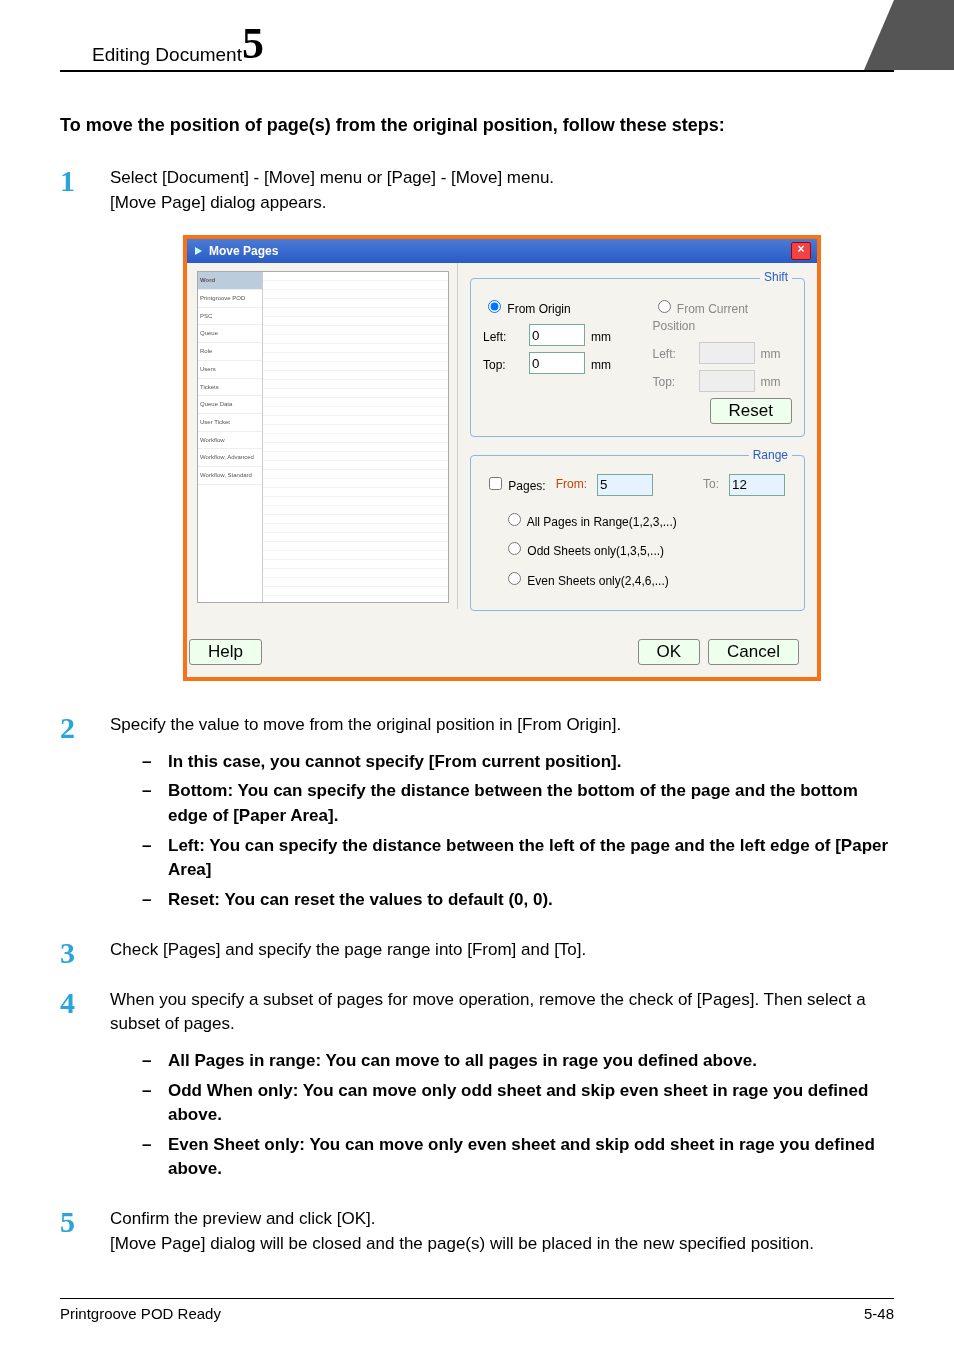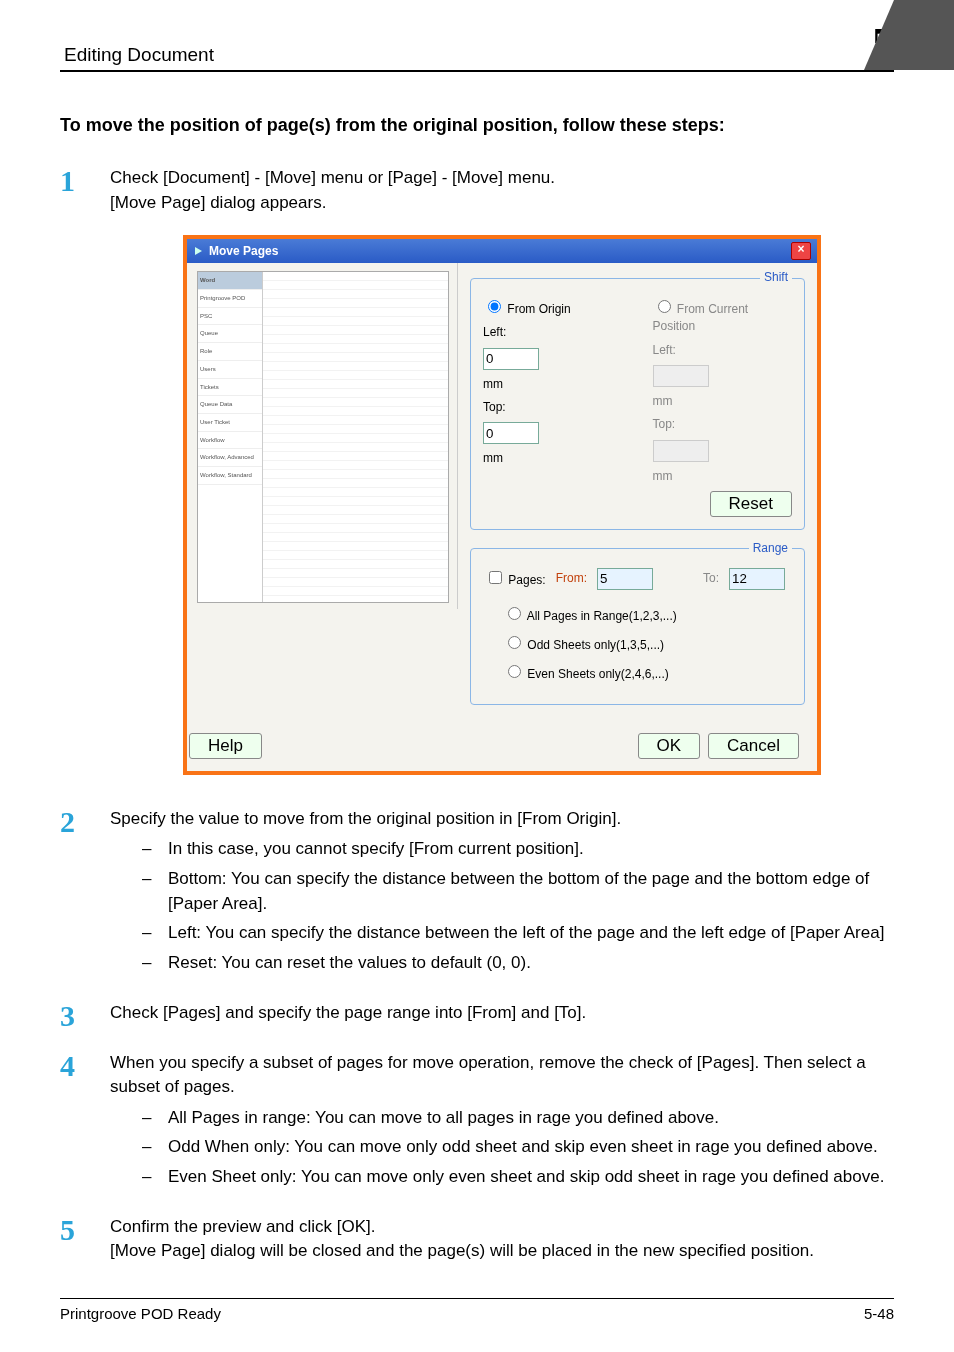--- a/index.html
+++ b/index.html
@@ -1,28 +1,28 @@
 <!DOCTYPE html>
 <html><head>
 <meta charset="utf-8">
 <style>
   html,body{margin:0;padding:0;background:#fff;font-family:Arial,Helvetica,sans-serif;color:#000;}
   .page{width:954px;min-height:1352px;margin:0 auto;position:relative;}
-  .header{display:flex;align-items:flex-end;justify-content:space-between;padding:22px 60px 4px 64px;}
+  .header{display:flex;align-items:flex-end;justify-content:flex-start;padding:22px 60px 4px 92px;}
   .header-title{font-size:19px;}
   .chapnum{font-family:Georgia,'Times New Roman',serif;font-weight:bold;font-size:44px;line-height:1;}
   .headline{border-top:2px solid #000;margin:0 60px;}
   .corner-tab{position:absolute;right:0;top:0;width:60px;height:70px;background:#555;}
   .corner-tab::after{content:"";position:absolute;left:-30px;bottom:0;width:0;height:0;border-right:30px solid #555;border-top:70px solid transparent;}
   .content{padding:40px 60px 0 110px;font-size:17px;line-height:1.45;}
   .section-title{font-weight:bold;margin:0 0 28px -50px;font-size:18px;}
   .step{display:flex;margin-bottom:20px;}
   .stepnum{font-family:Georgia,'Times New Roman',serif;font-size:30px;font-weight:bold;color:#2aa4d9;width:50px;margin-left:-50px;line-height:1;}
   .stepbody{flex:1;}
-  ul.dash{list-style:none;padding:0;margin:6px 0 0 32px;}
+  ul.dash{list-style:none;padding:0;margin:12px 0 0 32px;font-weight:bold;}
   ul.dash>li{text-indent:-26px;padding-left:26px;margin-bottom:5px;}
   ul.dash>li::before{content:"–";display:inline-block;width:26px;text-indent:0;}
   
   .dialog{width:630px;margin:10px auto 32px auto;border:4px solid #f97316;background:#f4f3ee;font-size:12px;font-family:Tahoma,Arial,sans-serif;}
   .dlg-title{background:linear-gradient(#4a7bd6,#2a5bc6);color:#fff;padding:3px 6px;display:flex;align-items:center;}
   .dlg-title-text{font-weight:bold;flex:1;font-size:12px;}
   .dlg-title svg{width:12px;height:12px;margin-right:4px;}
   .dlg-close{width:18px;height:16px;background:#e44;border:1px solid #a00;color:#fff;font-weight:bold;font-size:12px;text-align:center;line-height:13px;border-radius:2px;}
   .dlg-body{display:flex;}
   .preview{width:250px;height:330px;border-right:1px solid #ccc;padding:8px 10px;}
@@ -30,21 +30,21 @@
   .pv-left{width:64px;border-right:1px solid #ccc;display:flex;flex-direction:column;font-size:6px;color:#555;}
   .pv-left div{border-bottom:1px solid #eee;padding:4px 2px;}
   .pv-left div:first-child{background:#bcd;font-weight:bold;}
   .pv-right{flex:1;background:repeating-linear-gradient(#fff,#fff 8px,#f2f2f2 8px,#f2f2f2 9px);}
   .controls{flex:1;padding:6px 12px 10px 12px;}
   fieldset{border:1px solid #8bb6e6;border-radius:4px;margin:0 0 10px 0;padding:10px 12px 12px 12px;}
   legend{color:#2a5bc6;padding:0 4px;font-size:12px;text-align:right;}
   .shift-row{display:flex;gap:30px;}
   .shift-col{flex:1;}
   .radio-line{margin-bottom:6px;}
-  .field-row{display:flex;align-items:flex-start;gap:6px;margin:6px 0;flex-direction:column;}
+  .field-row{display:flex;align-items:flex-end;gap:6px;margin:6px 0;}
   .field-row label{width:40px;}
   .field-row input[type=text]{width:50px;height:18px;border:1px solid #7a9;}
   .disabled input[type=text]{background:#eee;border-color:#ccc;color:#888;}
   .unit{width:30px;}
   .reset-row{text-align:right;margin-top:4px;}
   .btn{background:#efe;border:1px solid #888;border-radius:3px;padding:2px 18px;font-size:17px;}
   .range-row{display:flex;align-items:center;gap:10px;margin:0 0 14px 2px;}
   .range-row input[type=text]{width:50px;height:18px;border:1px solid #7a9;background:#e6f3ff;}
   .radio-item{display:flex;align-items:center;gap:6px;margin:8px 0 8px 20px;}
   .dlg-footer{display:flex;justify-content:space-between;padding:8px 18px 12px 2px;}
@@ -63,21 +63,21 @@
   <div class="chapnum">5</div>
 </div>
 <div class="headline"></div>
 
 <div class="content">
   <div class="section-title">To move the position of page(s) from the original position, follow these steps:</div>
 
   <div class="step">
     <div class="stepnum">1</div>
     <div class="stepbody">
-      <div>Check [Document] - [Move] menu or [Page] - [Move] menu.</div>
+      <div>Select [Document] - [Move] menu or [Page] - [Move] menu.</div>
       <div>[Move Page] dialog appears.</div>
     </div>
   </div>
 
   <div class="dialog">
     <div class="dlg-title">
       <svg viewBox="0 0 12 12">
             <path d="M2 2 L9 6 L2 10 Z" fill="#cfe"></path>
           </svg>
       <span class="dlg-title-text">Move Pages</span>

